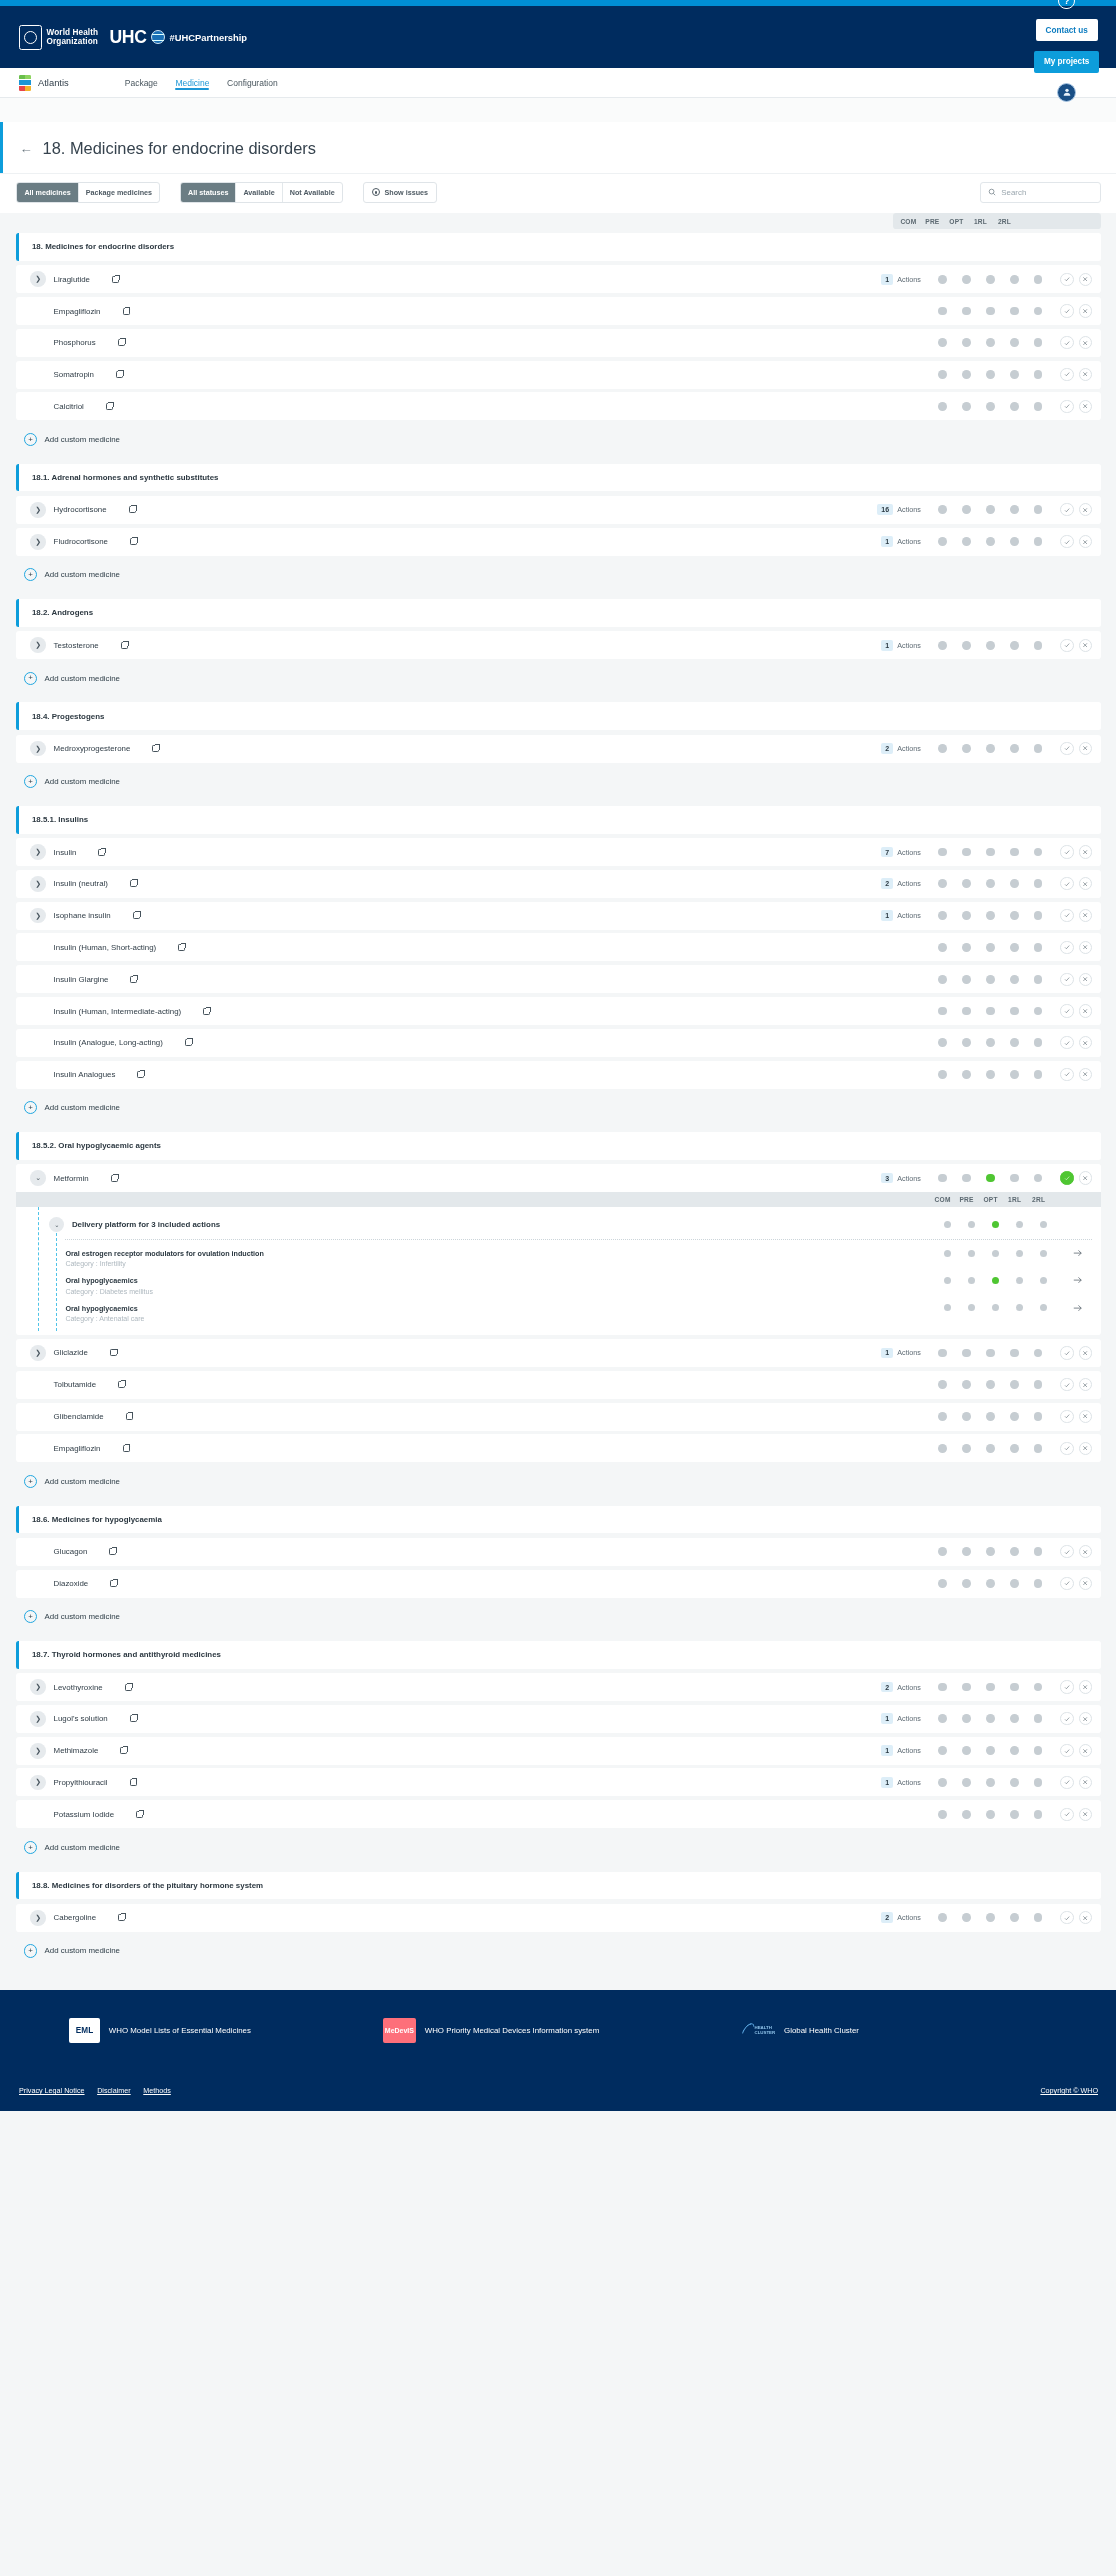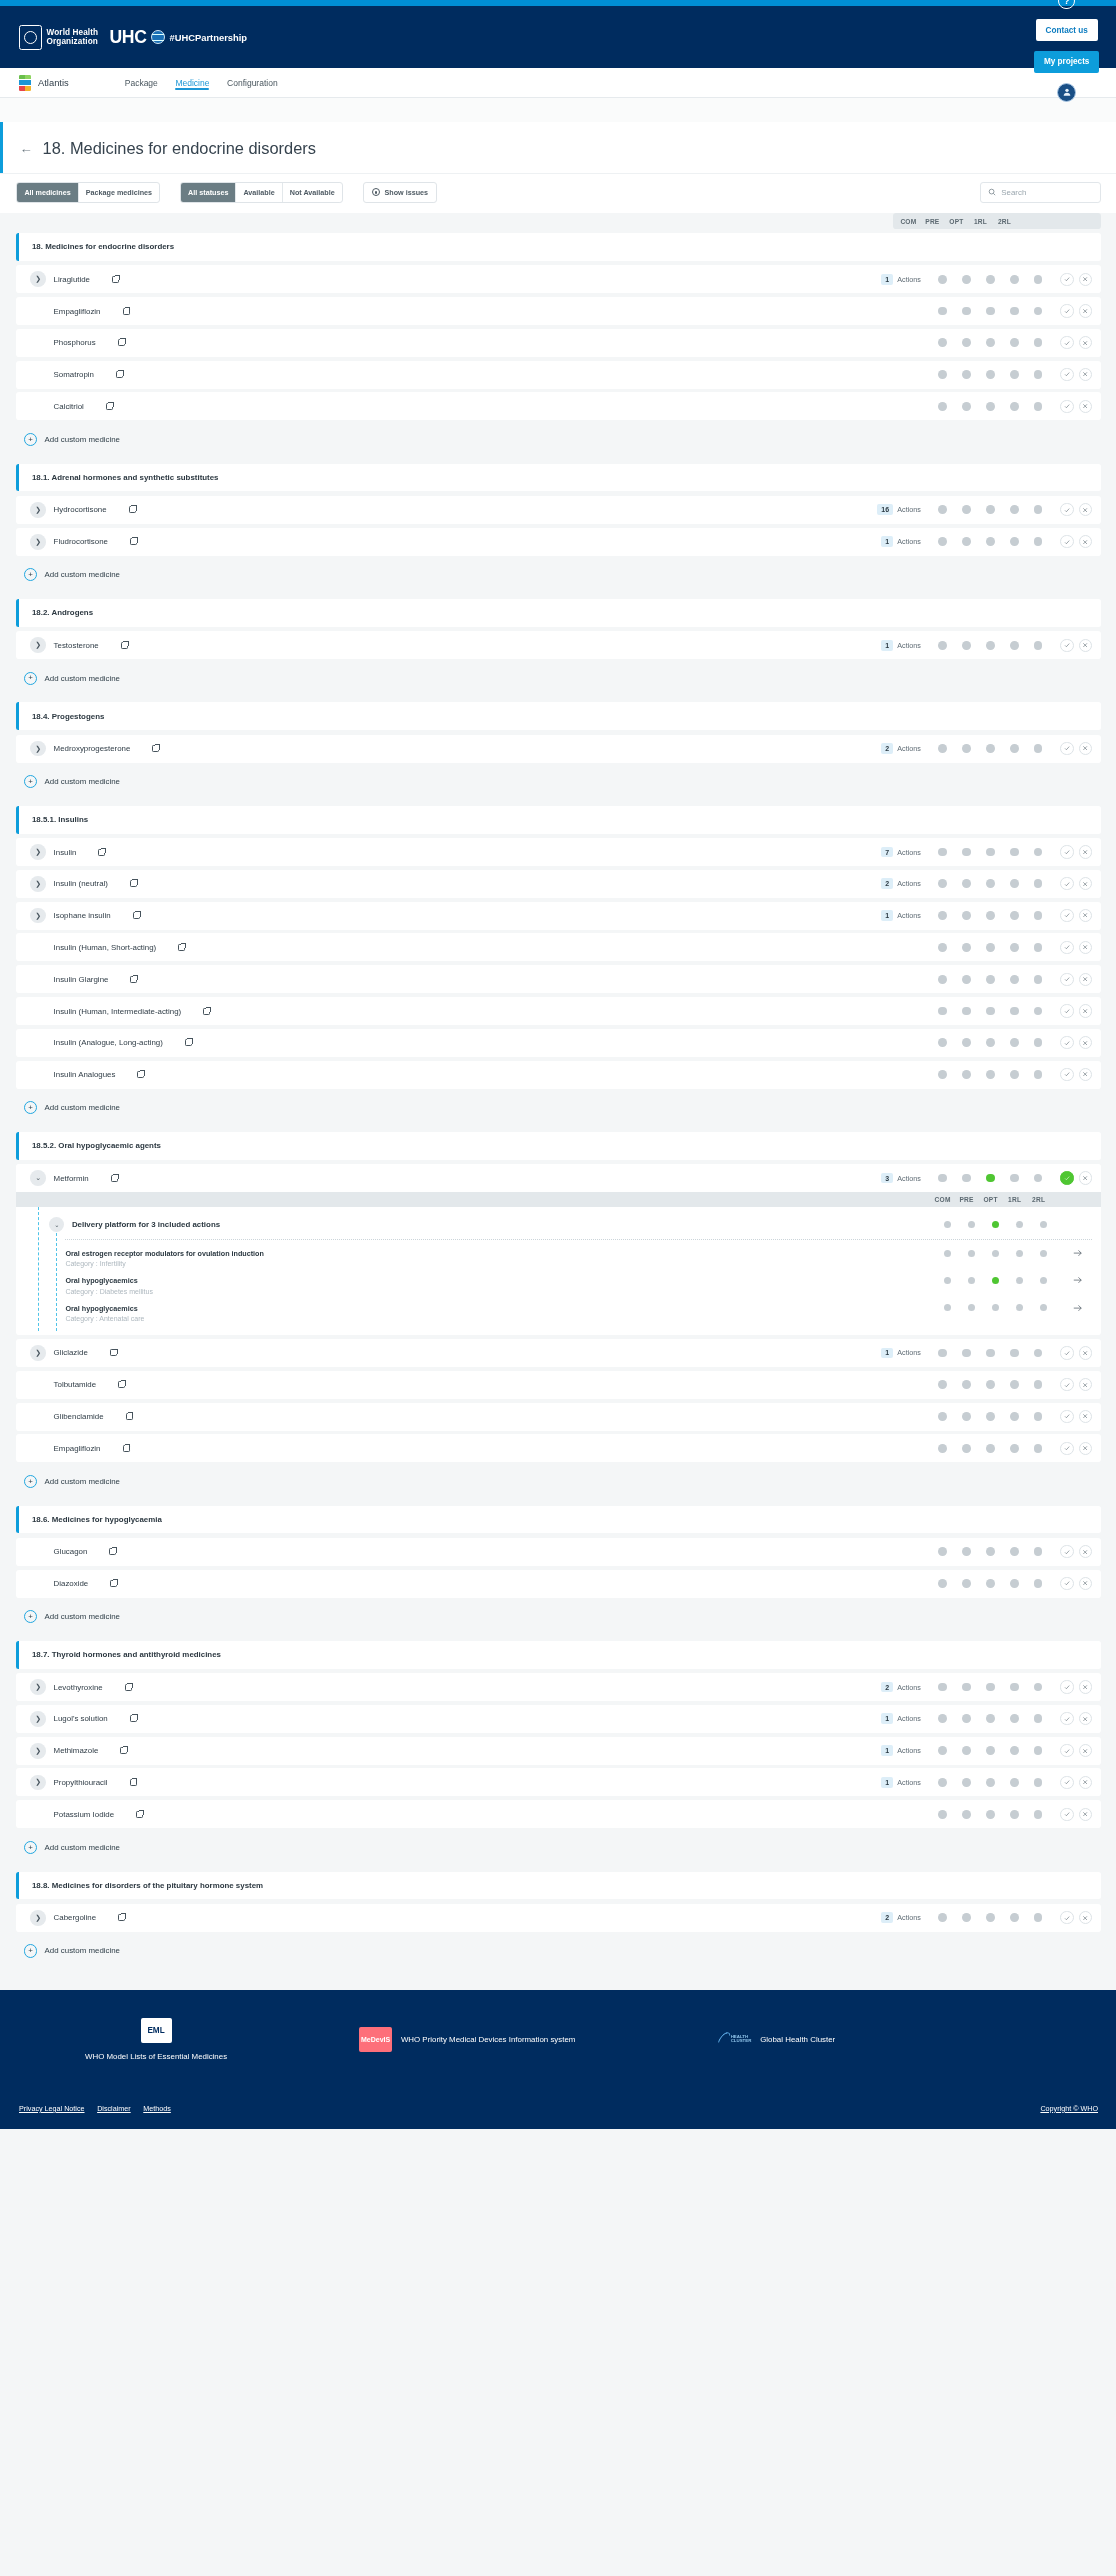--- a/index.html
+++ b/index.html
@@ -307,21 +307,21 @@
   .arrow-go svg { width: 9.4px; height: 8.2px; stroke: #46535c; stroke-width: 1.8; fill: none; }
   .sub-right { margin-left: auto; display: flex; align-items: center; }
   .sub-dots { display: flex; align-items: center; }
   .sub-dots .dot { width: 7px; height: 7px; margin: 0 8.5px; }
   .sub-arrow-slot { width: 36px; display: flex; justify-content: flex-end; padding-right: 7.5px; }
 
   
   .footer { background: #002c5f; padding: 28px 19px 0 19px; }
   .footer-logos { display: flex; align-items: center; gap: 0; padding-bottom: 33px; }
   .flogo { display: flex; align-items: center; gap: 8.8px; }
-  .flogo:nth-child(1) { margin-left: 66px; flex-direction: column; }
+  .flogo:nth-child(1) { margin-left: 50px; }
   .flogo:nth-child(2) { margin-left: 132px; }
   .flogo:nth-child(3) { margin-left: 145px; }
   .flogo-text { color: #fff; font-size: 7.9px; }
   .eml-mark {
     width: 31px; height: 25px; background: #fff; border-radius: 1.9px;
     display: flex; align-items: center; justify-content: center;
     color: #002c5f; font-size: 8.2px; font-weight: bold; flex: none;
   }
   .medevis-mark {
     width: 33px; height: 25px; background: #fd6f7a; border-radius: 1.9px;

